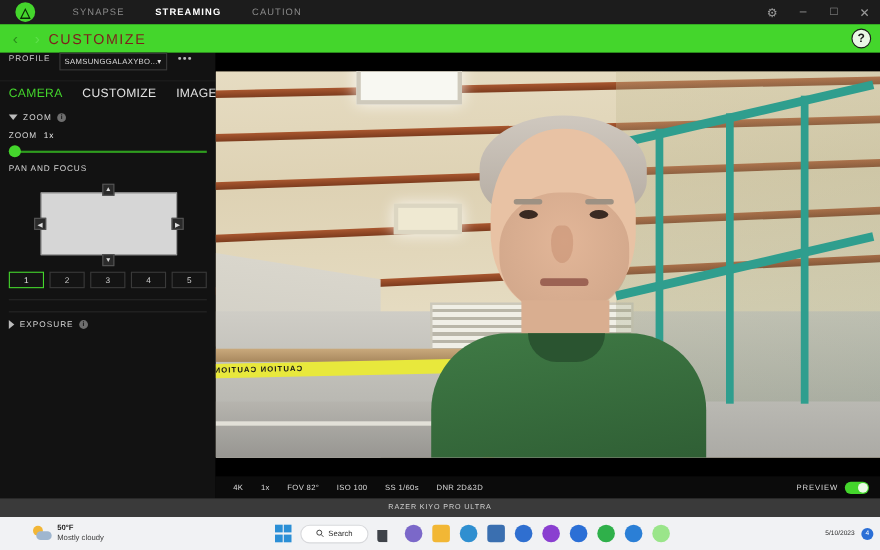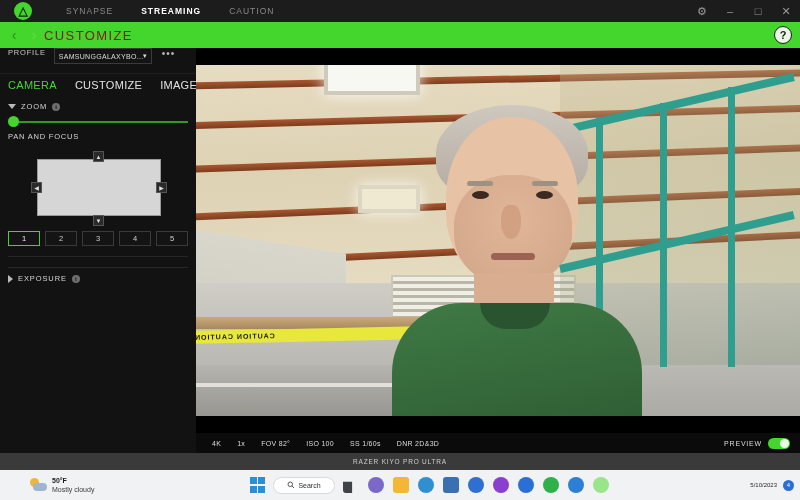--- a/index.html
+++ b/index.html
@@ -383,20 +383,23 @@
       <div class="subtab">CUSTOMIZE</div>
       <div class="subtab">IMAGE</div>
     </div>
 
     <div class="section-hdr">
       <div class="tri-down"></div>
       <div class="section-title">ZOOM</div>
       <div class="info-dot">i</div>
     </div>
 
+    <div class="ctrl-label">
+      <span>ZOOM</span><span class="val">1x</span>
+    </div>
 
     <div class="slider-wrap">
       <div class="slider-track"></div>
       <div class="slider-fill"></div>
       <div class="slider-knob"></div>
     </div>
 
     <div class="ctrl-label">PAN AND FOCUS</div>
 
     <div class="pantilt-area">

